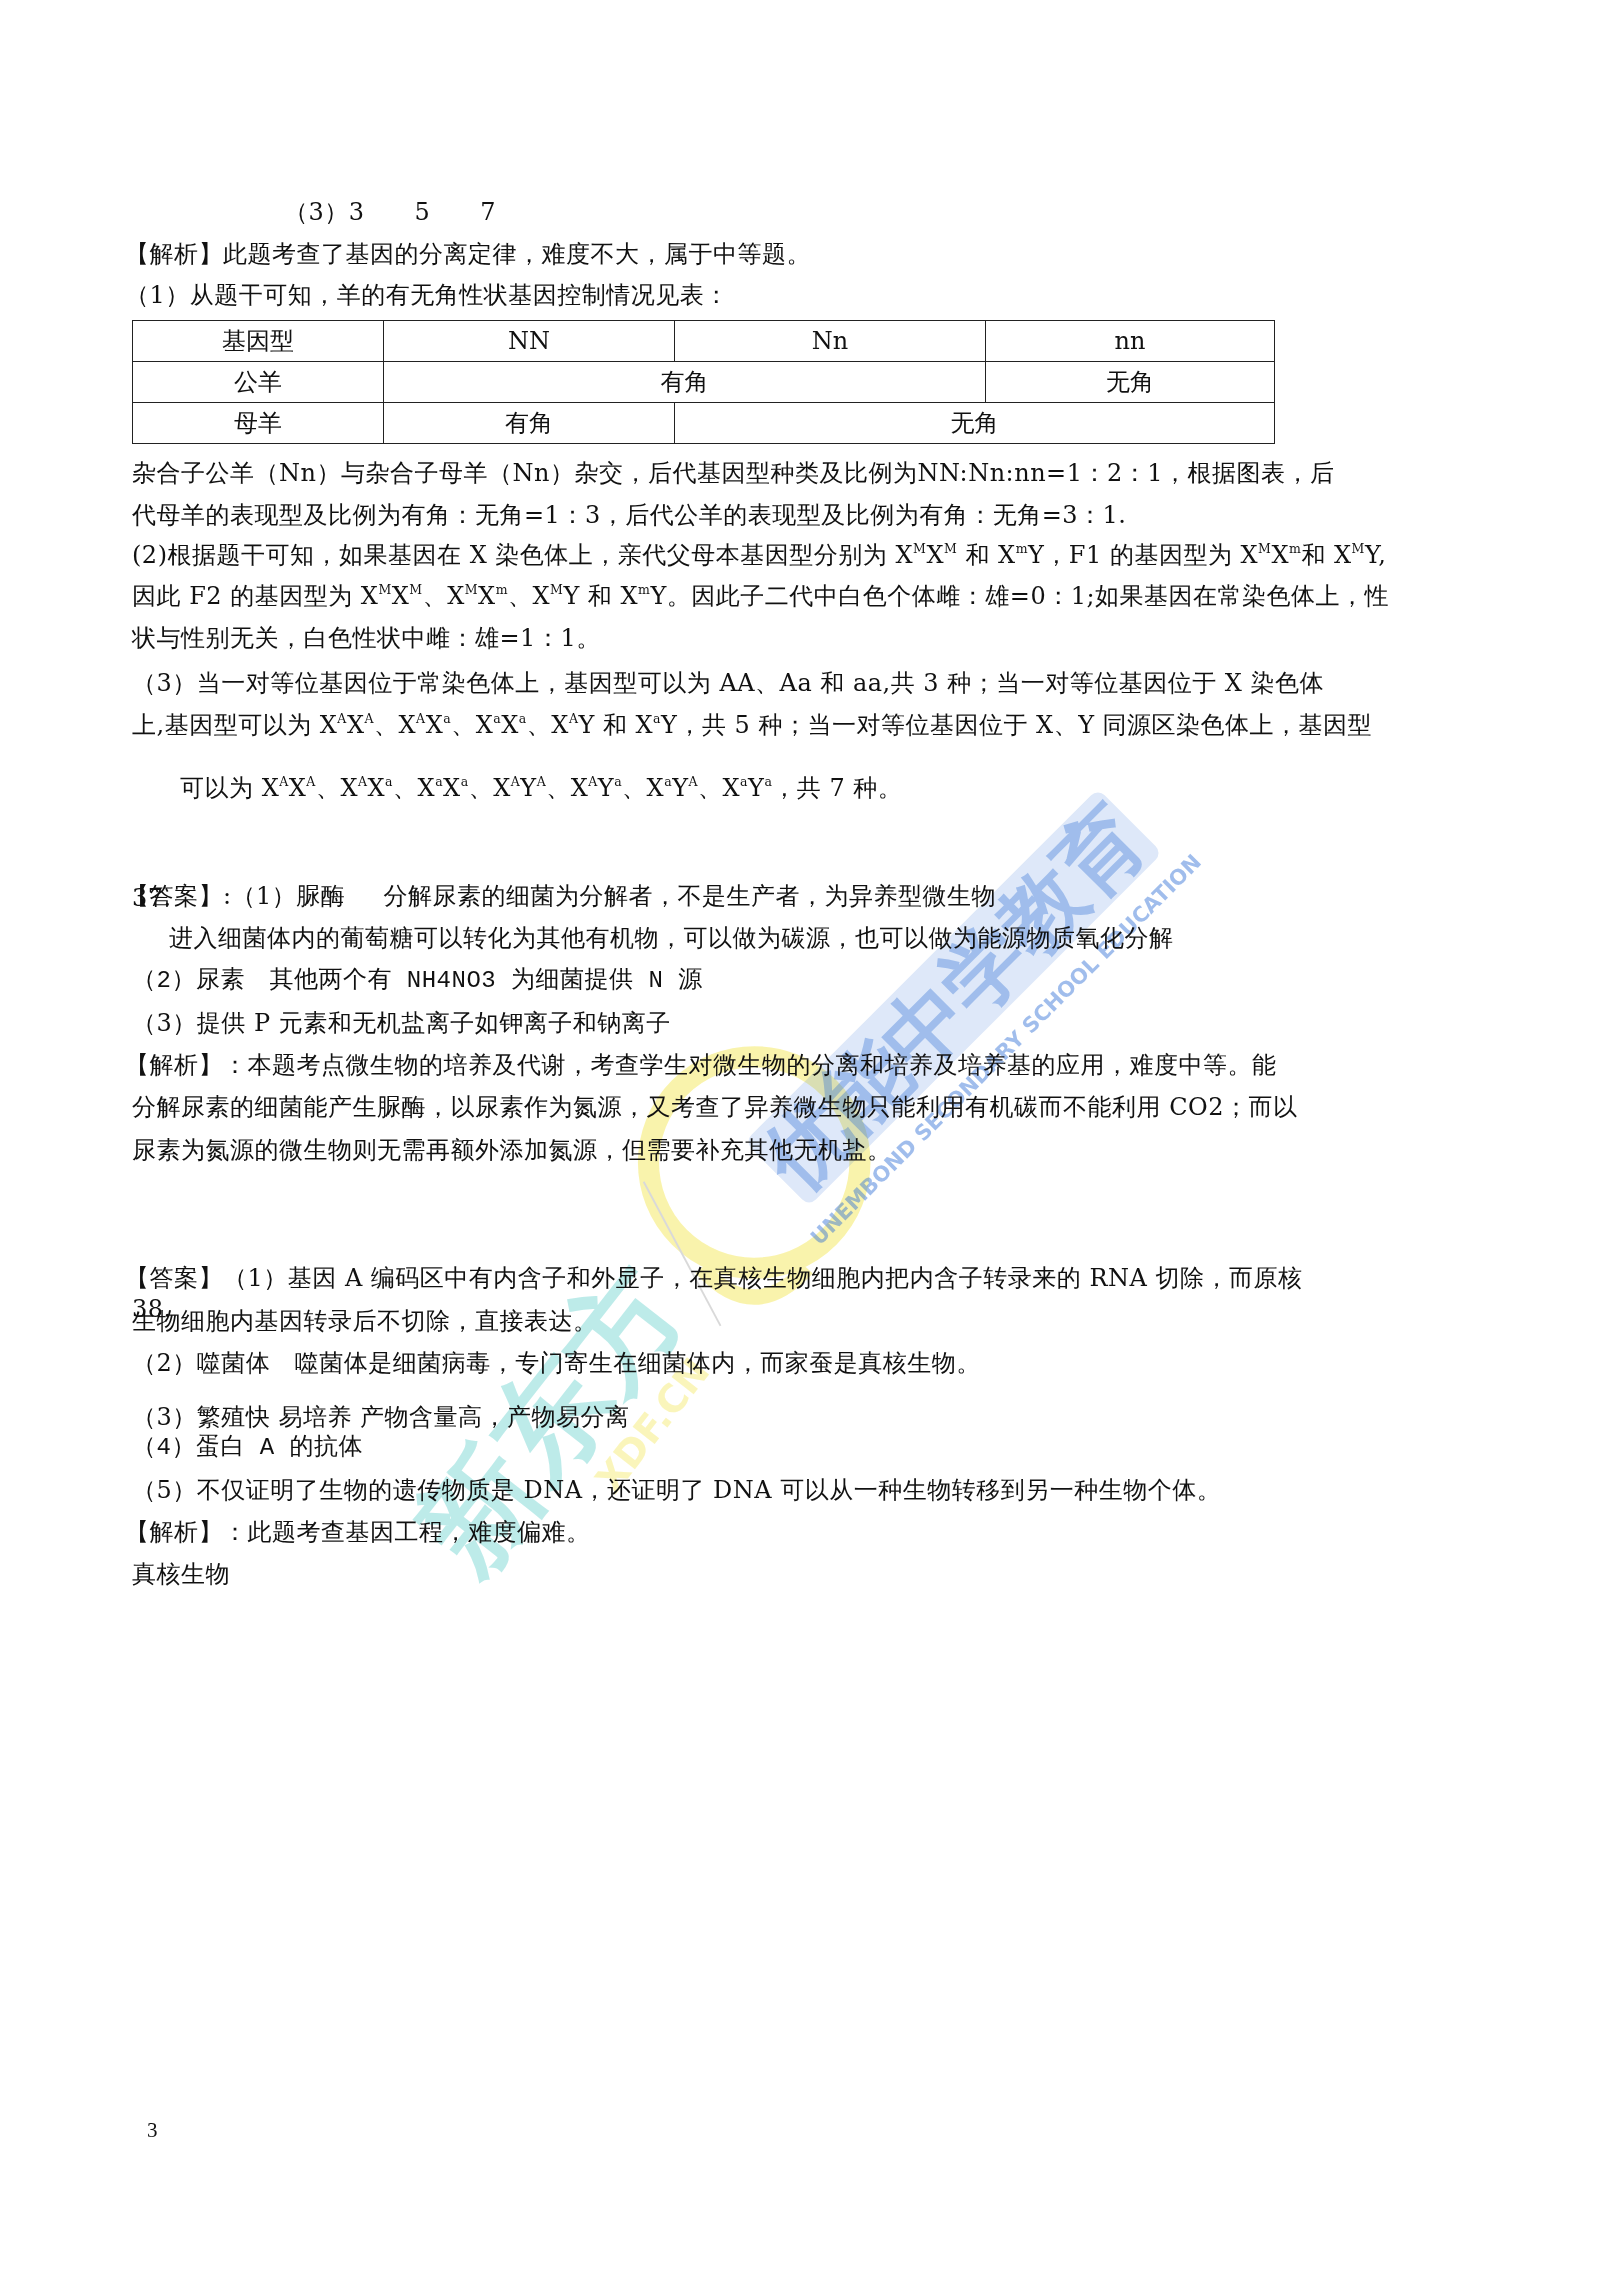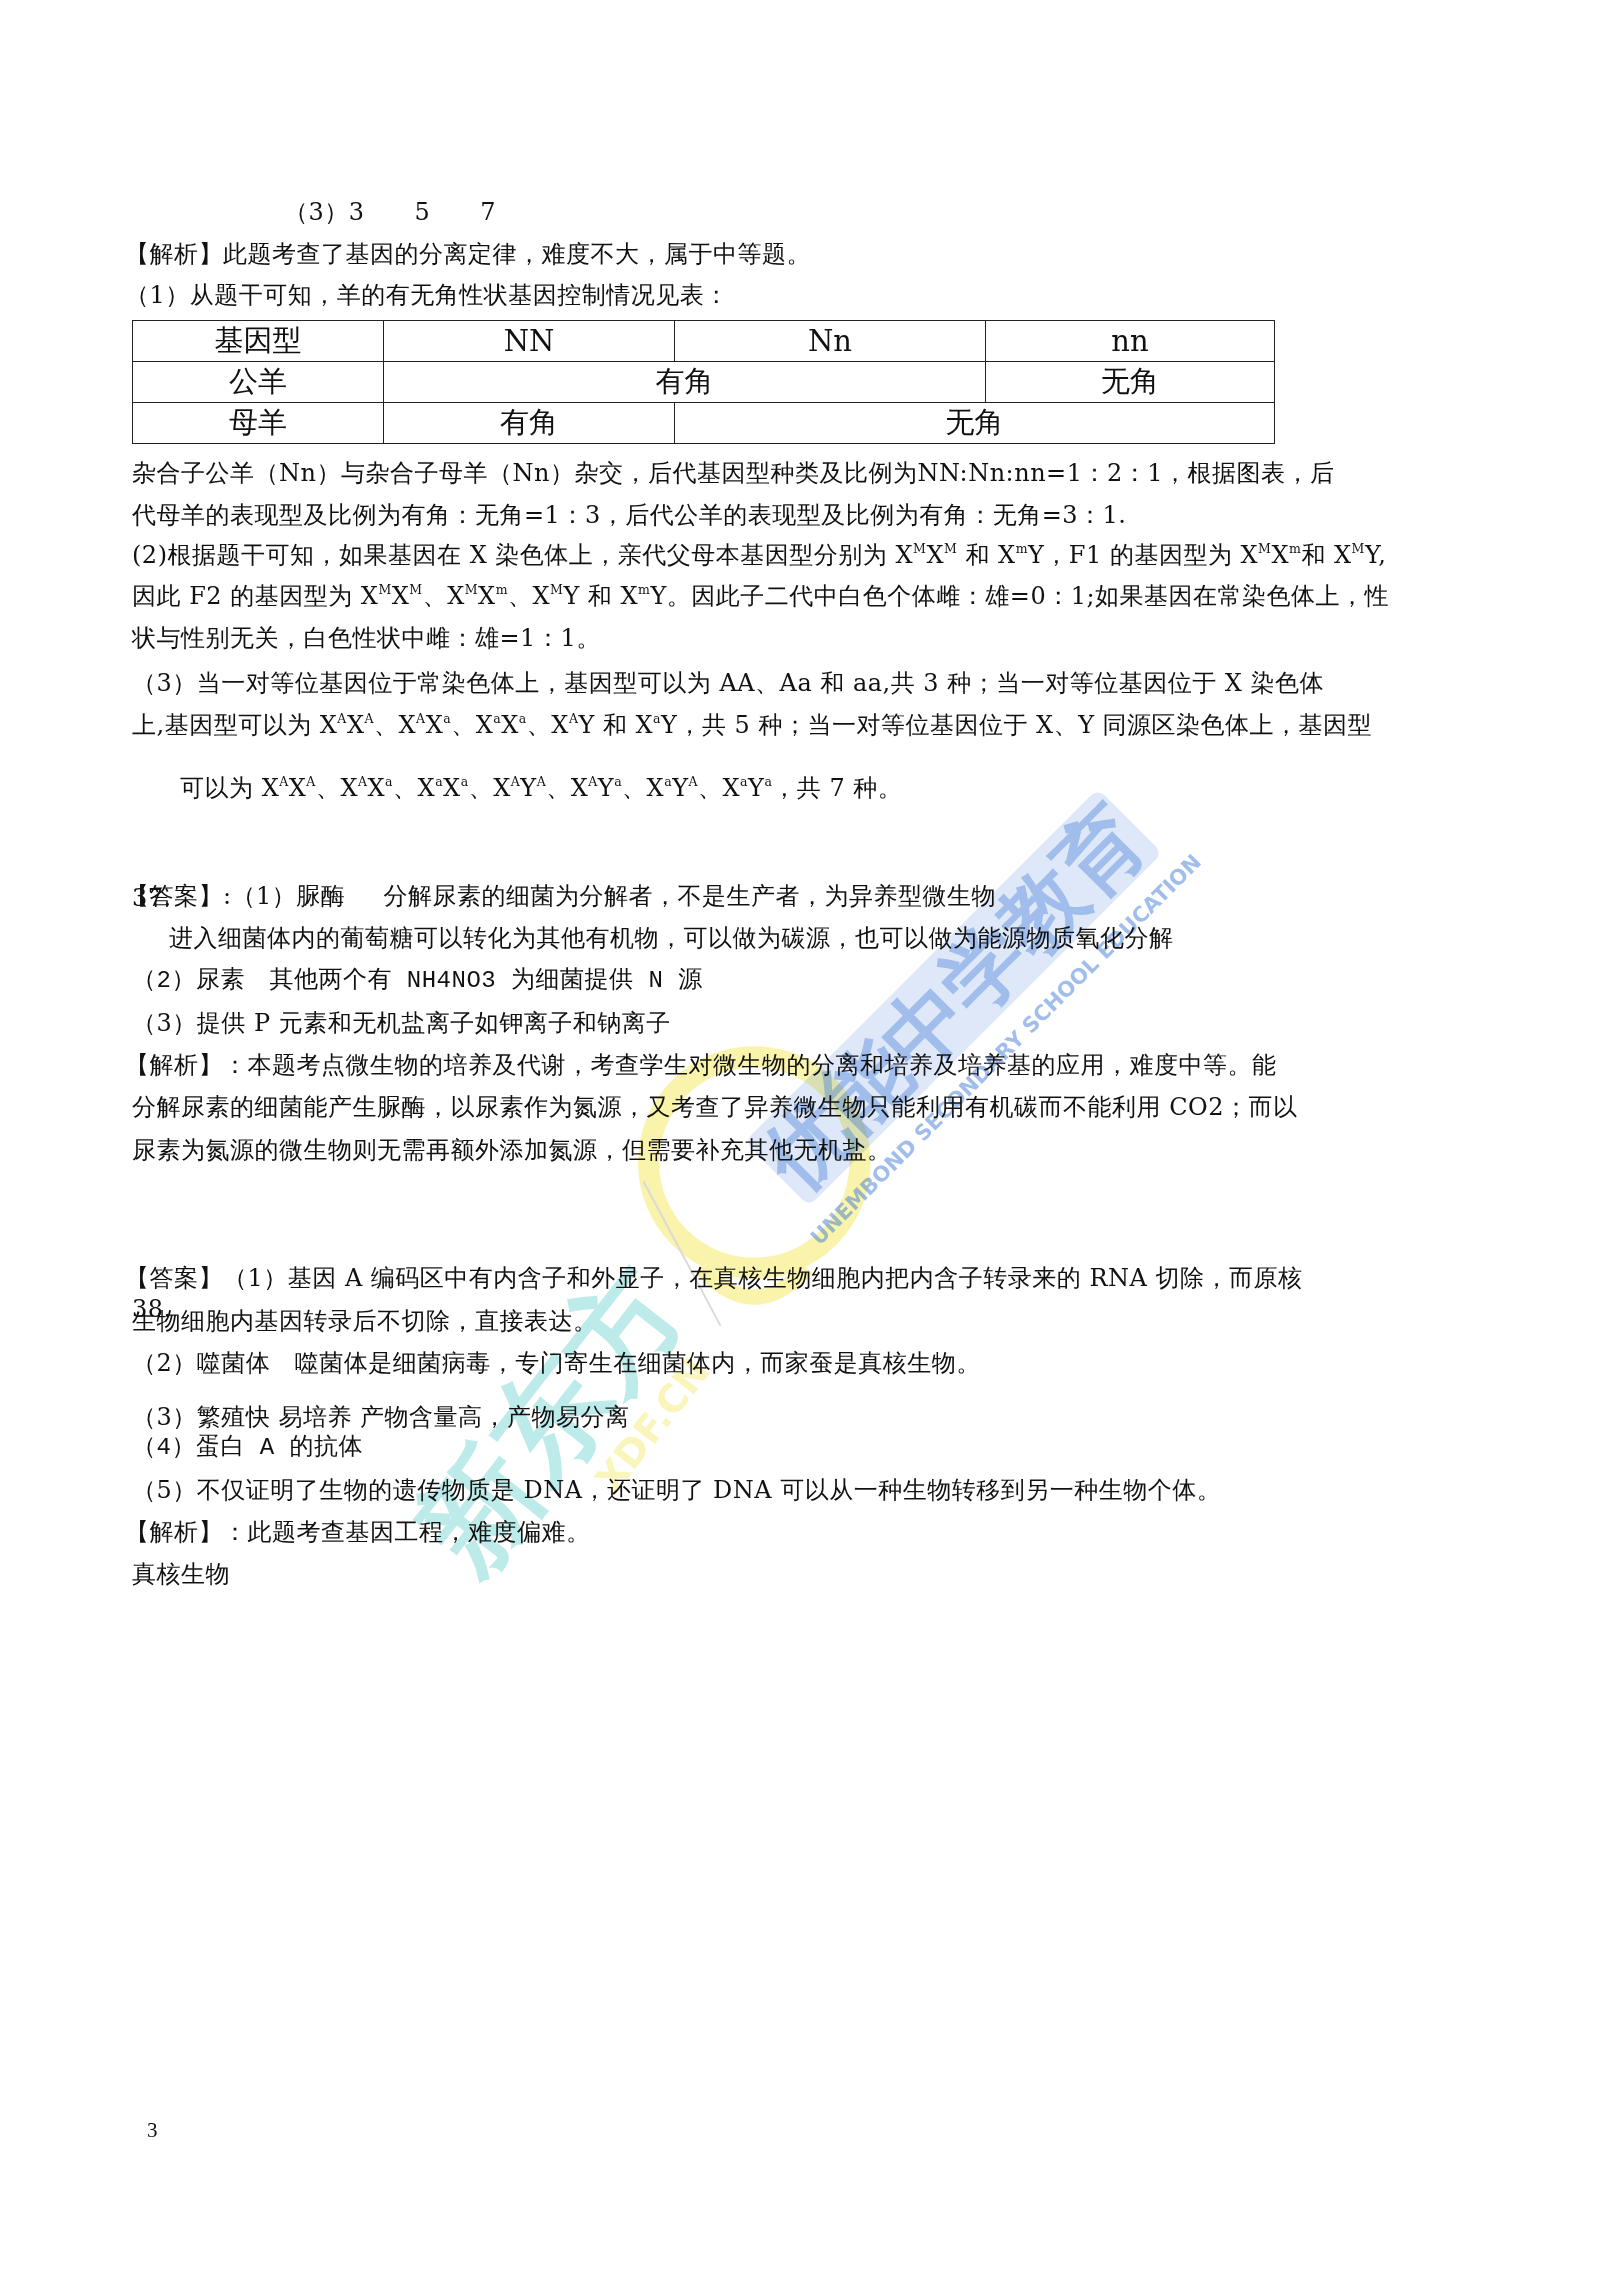--- a/index.html
+++ b/index.html
@@ -4,21 +4,21 @@
 <style>
   html, body { margin: 0; padding: 0; background: #ffffff; }
   body { width: 1615px; height: 2285px; position: relative; overflow: hidden;
          font-family: "DejaVu Serif", "Liberation Serif", serif; color: #111; }
   .page { position: absolute; left: 0; top: 0; width: 1615px; height: 2285px; }
   .line { position: absolute; left: 132px; font-size: 24px; line-height: 29px; white-space: nowrap; letter-spacing: 0.5px; }
   .indent { left: 284px; }
   .gap { display: inline-block; width: 50px; }
   .gap2 { display: inline-block; width: 38px; }
   sup { font-size: 12.5px; vertical-align: 9.6px; line-height: 0; }
-  table.geno { position: absolute; left: 132px; top: 320px; width: 1143px; border-collapse: collapse; font-size: 29px; }
+  table.geno { position: absolute; left: 132px; top: 320px; width: 1143px; border-collapse: collapse; font-size: 24px; }
   table.geno td { border: 1.9px solid #222; height: 40px; text-align: center; padding: 0; }
   .watermark { position: absolute; pointer-events: none; }
   .pagenum { position: absolute; left: 147px; top: 2118px; font-size: 21px; font-family: "Liberation Serif", serif; }
 </style>
 </head>
 <body>
 
 <div class="page">
 
   <svg class="watermark" style="left:413px;top:730px;" width="865" height="865" viewBox="0 0 900 900">

